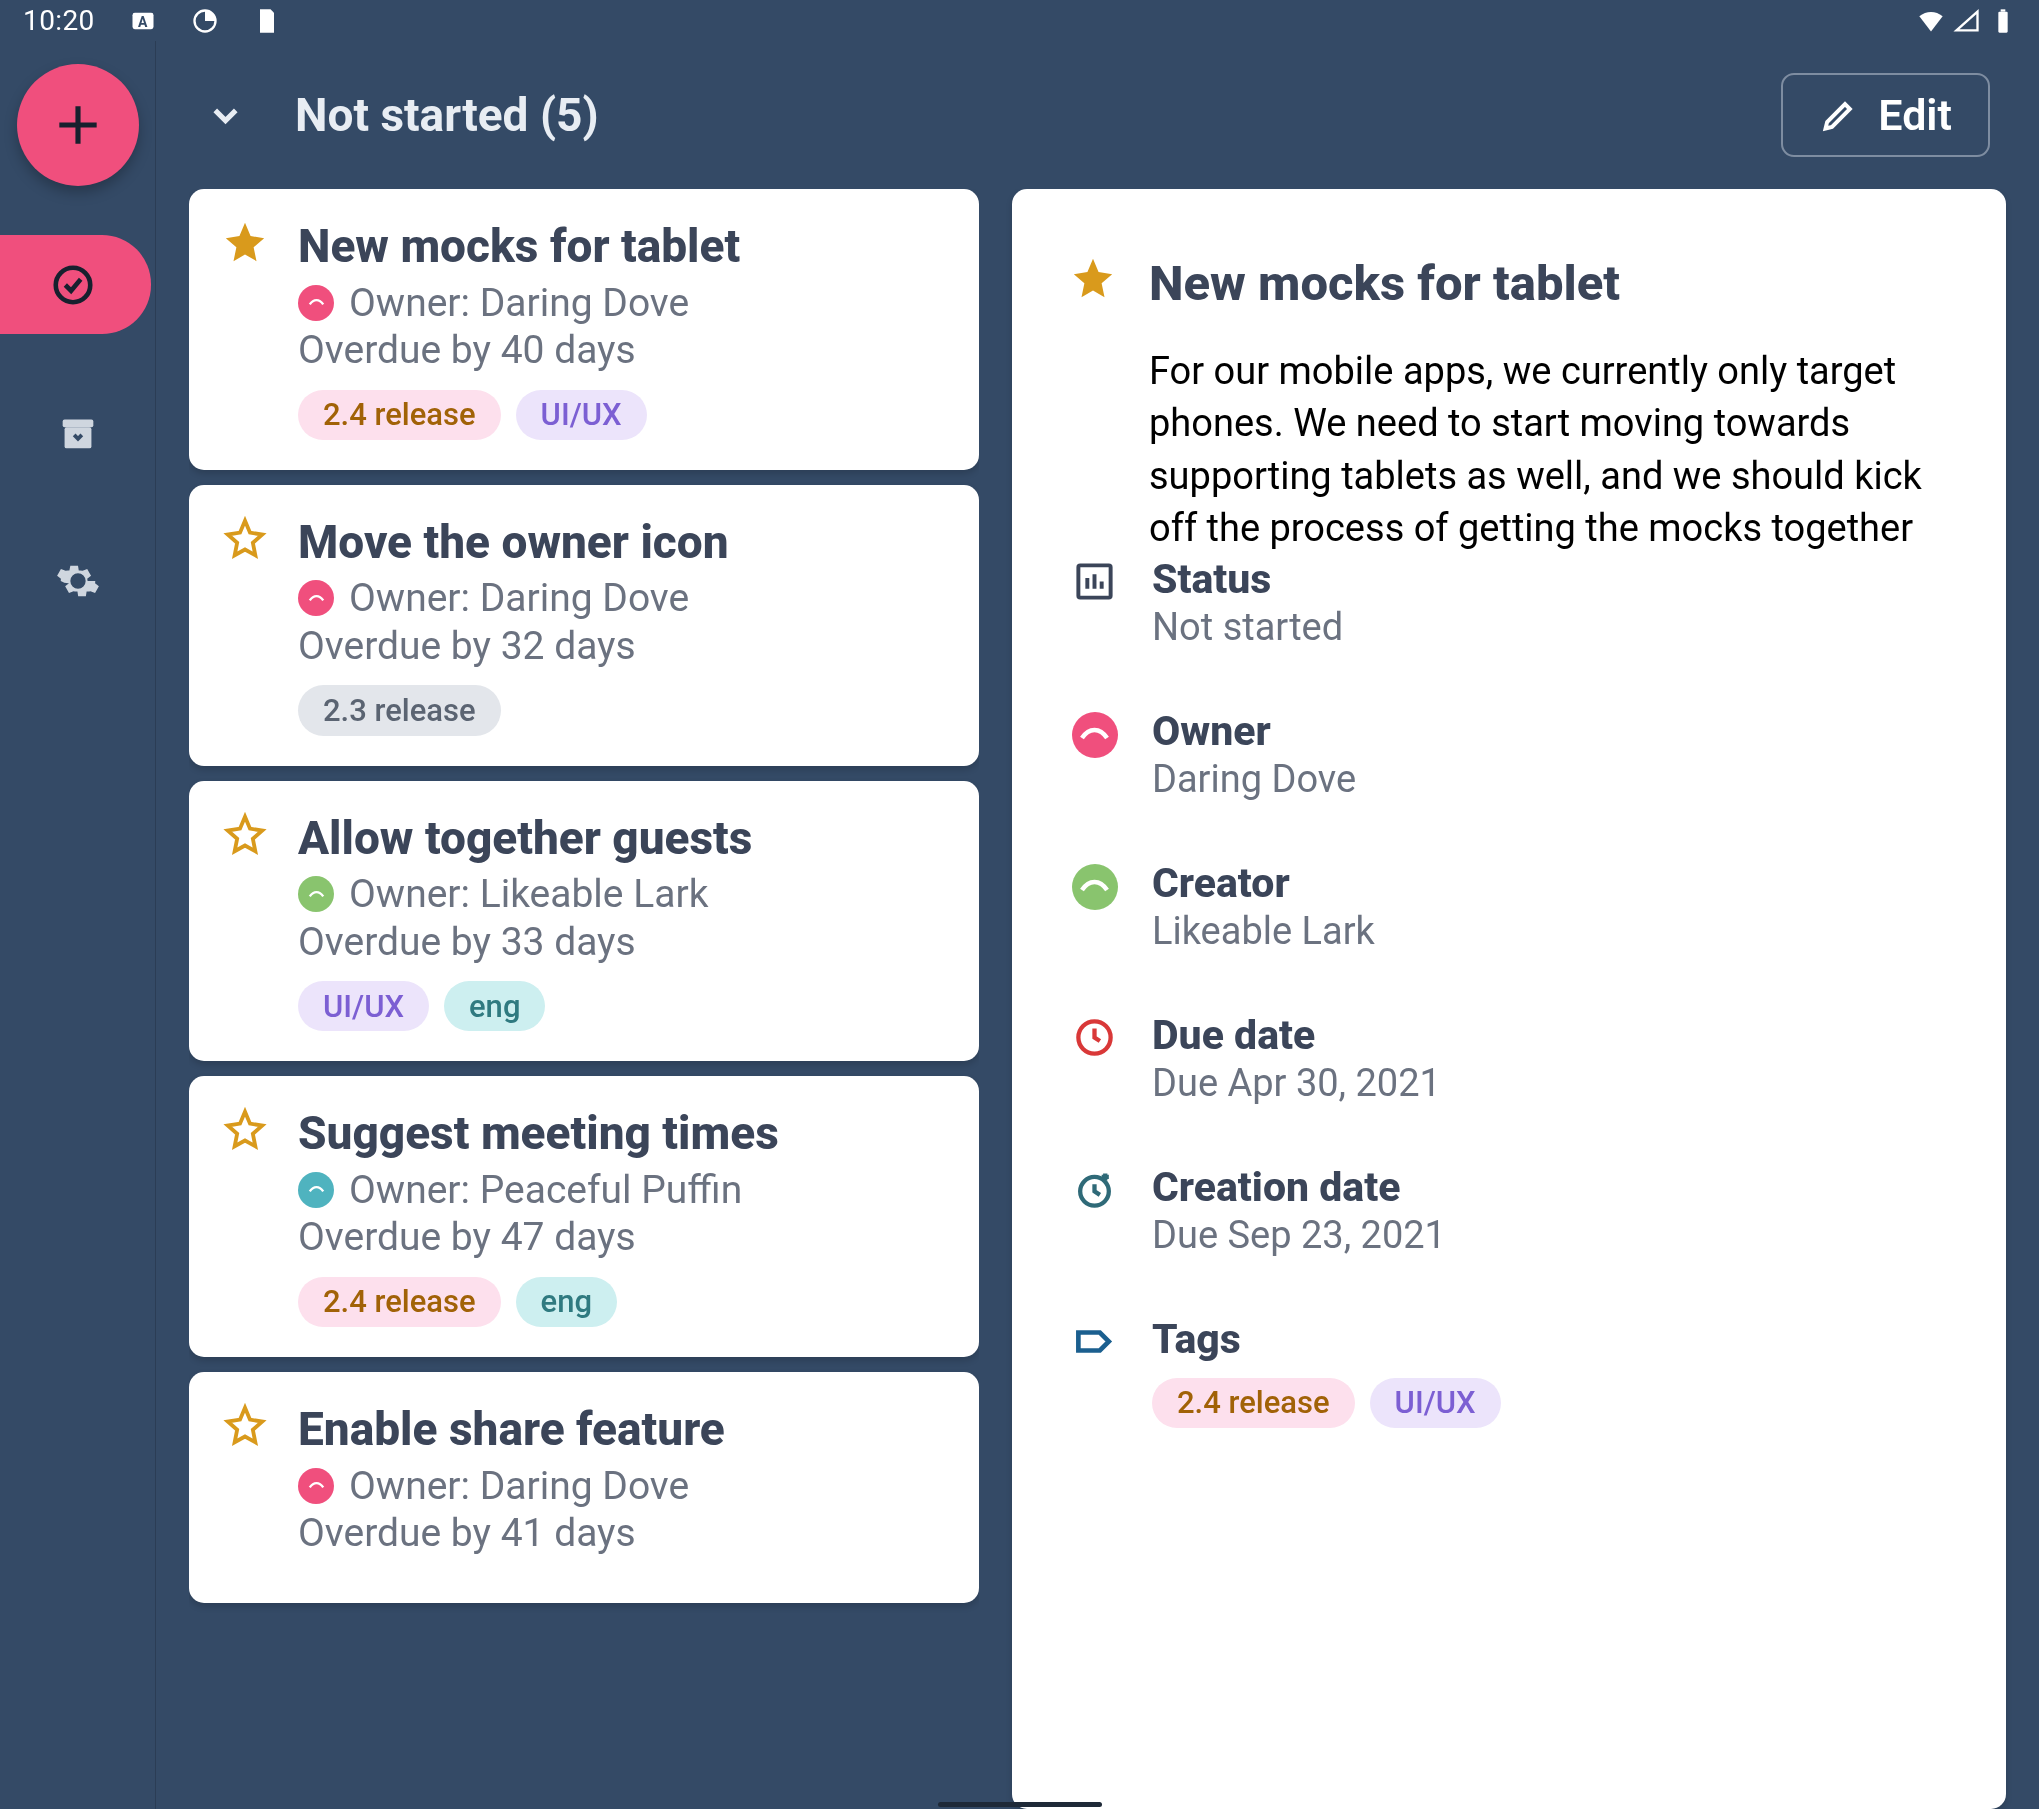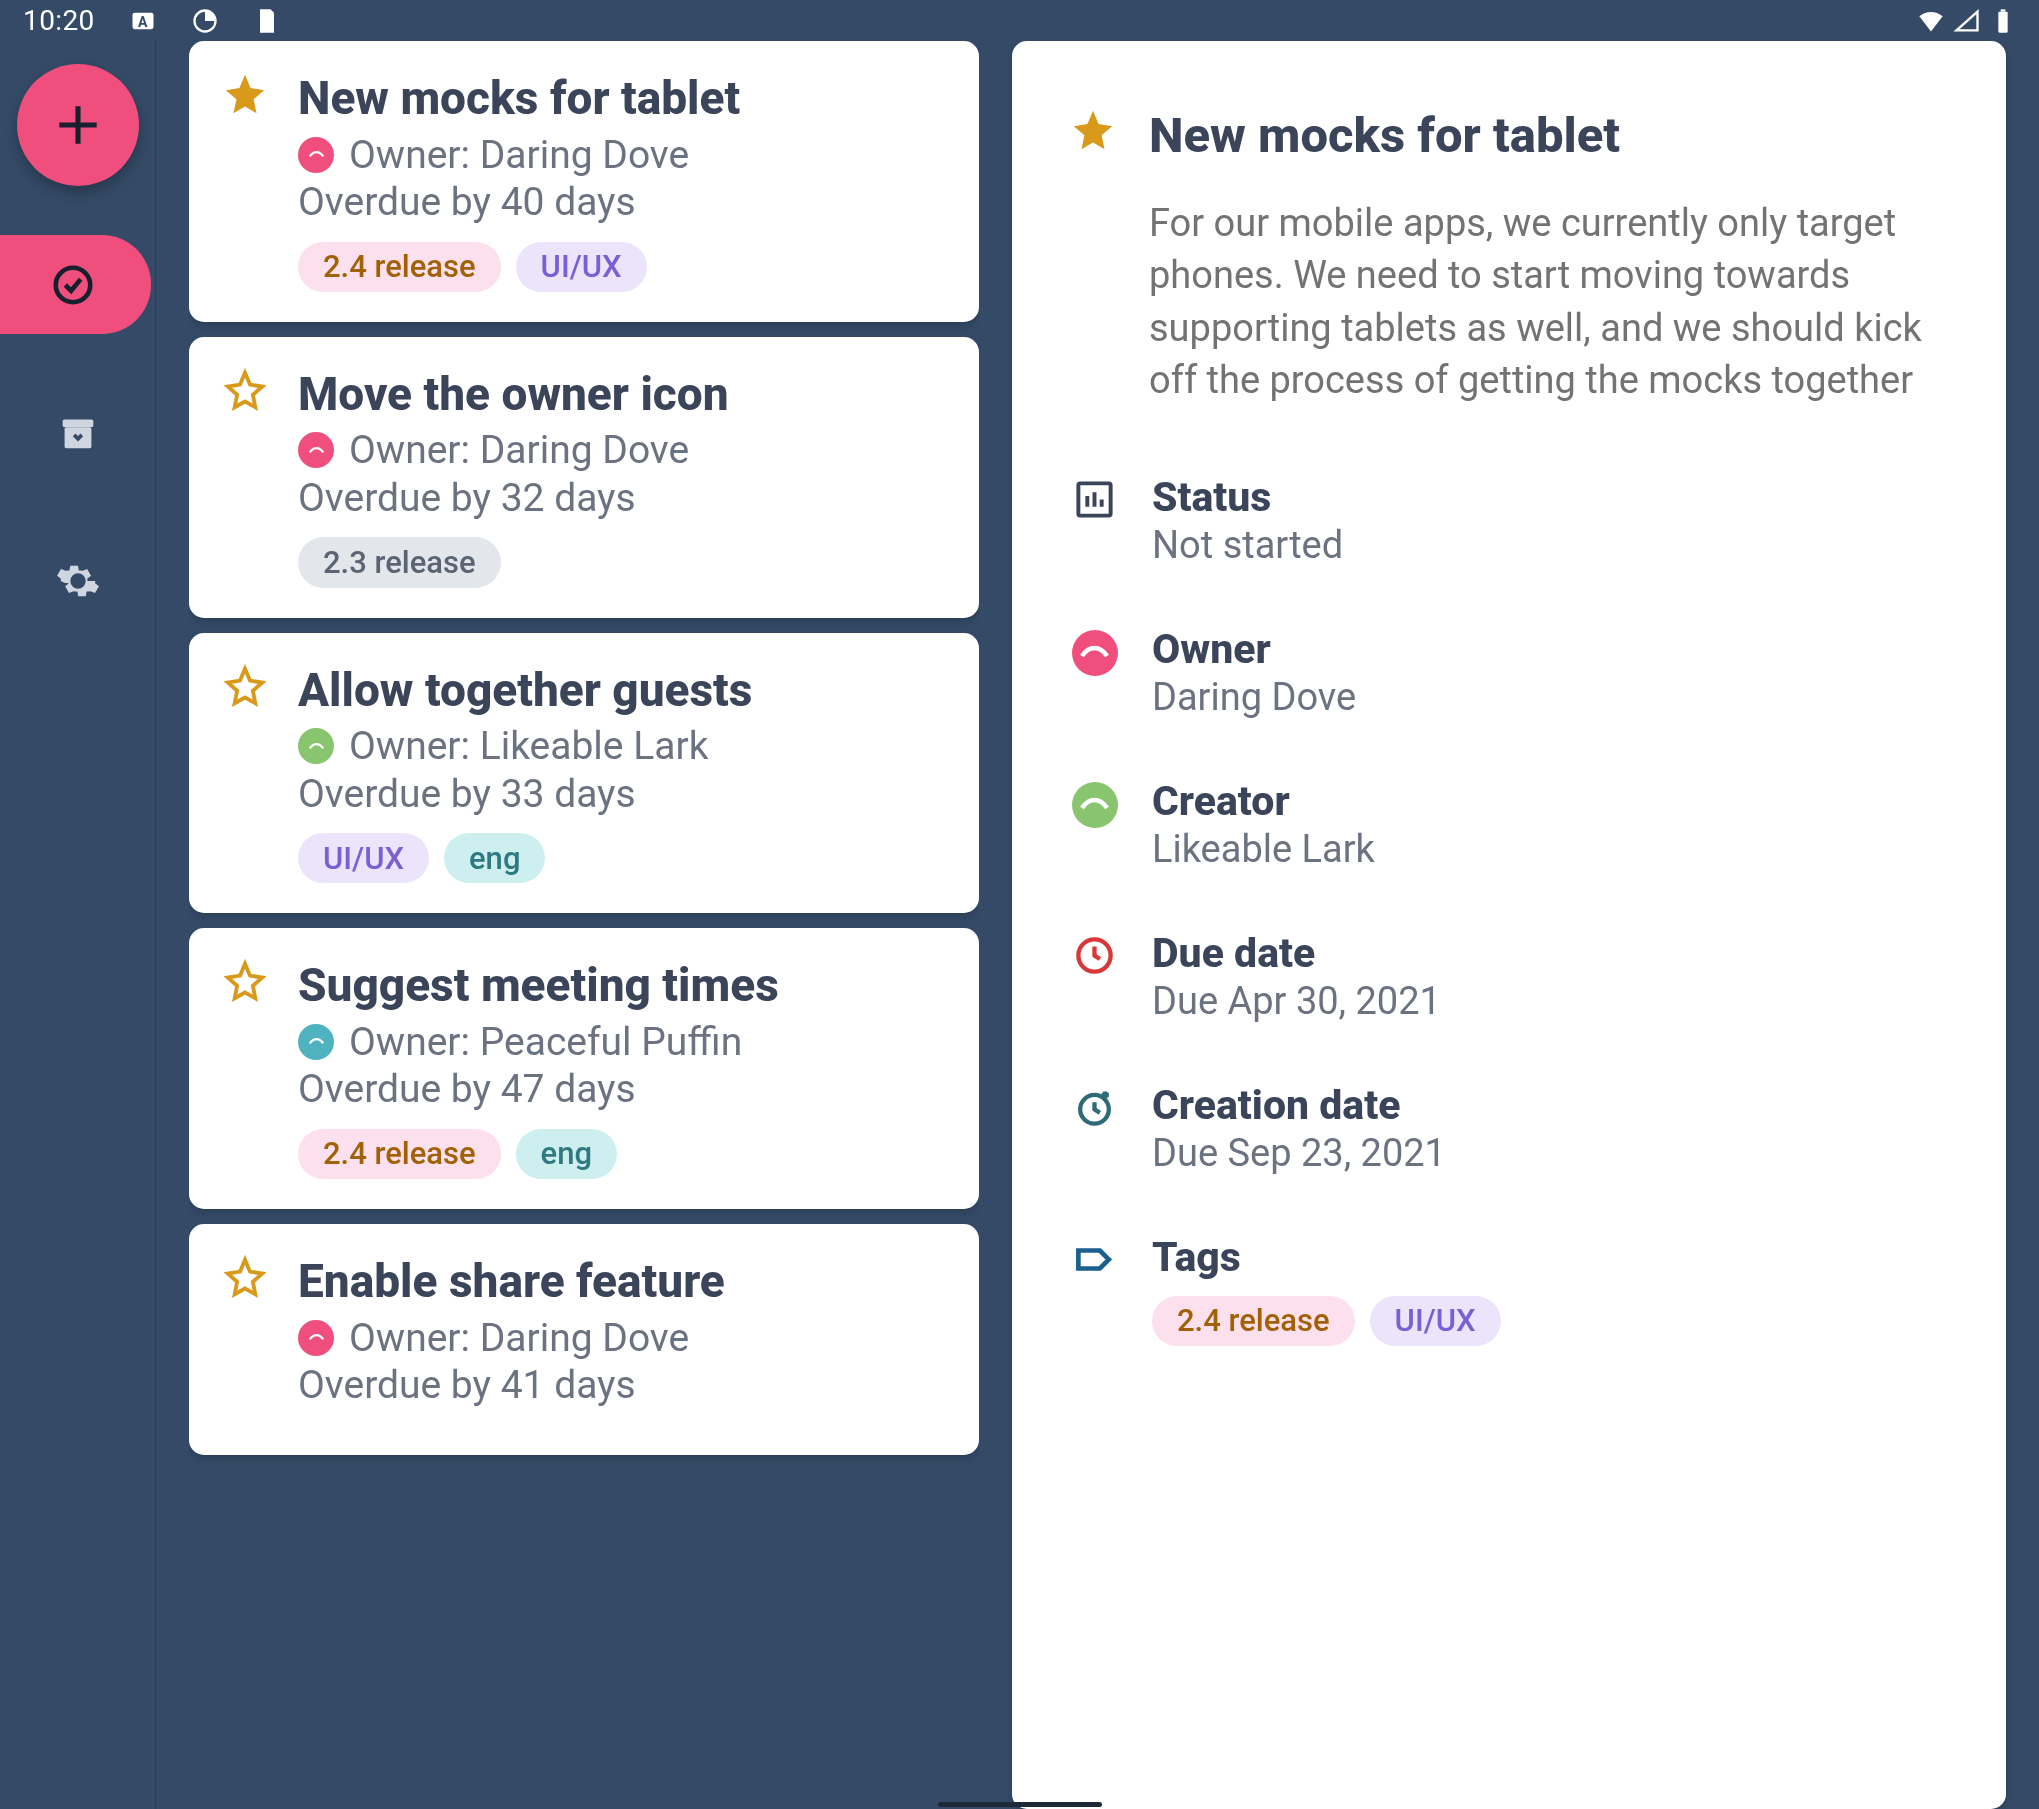--- a/index.html
+++ b/index.html
@@ -153,21 +153,21 @@
     flex: 1;
     background: #fff;
     border-radius: 15px;
     padding: 66px 58px 33px 58px;
     box-shadow: 0 3.3px 6.6px rgba(0,0,0,0.15);
     overflow: hidden;
   }
   .detail-header { display:flex; gap: 33px; margin-bottom: 33px; }
   .detail-header .star svg { width: 46px; height: 46px; }
   .detail-title { font-size: 49px; font-weight: 800; color: #3b4559; }
-  .detail-desc { font-size: 38px; color: #737373; line-height: 1.38; margin-left: 79px; margin-bottom: 66px; }
+  .detail-desc { font-size: 38px; color: #000000; line-height: 1.38; margin-left: 79px; }
 
   .field-row { display:flex; gap: 33px; margin-bottom: 58px; }
   .field-ico { width: 49px; display:flex; justify-content:center; padding-top: 5px; }
   .field-ico svg { width: 43px; height: 43px; }
   .field-body {}
   .field-label { font-size: 41px; font-weight: 800; color: #3b4559; }
   .field-value { font-size: 38px; color: #6b7280; margin-top: 2px; }
 
   
   .handle {
@@ -244,20 +244,34 @@
   </div>
   <div class="rail-item">
     <svg viewBox="0 0 24 24" fill="#cfd6df">
         <path d="M12 8a4 4 0 100 8 4 4 0 000-8zm9 4a7 7 0 01-.1 1.2l2 1.6-2 3.4-2.4-.8a7 7 0 01-2 .1l-.4 2.5h-4l-.4-2.5a7 7 0 01-2-.1l-2.4.8-2-3.4 2-1.6A7 7 0 013 12a7 7 0 01.1-1.2l-2-1.6 2-3.4 2.4.8a7 7 0 012-.1L8 4h4l.4 2.5a7 7 0 012 .1l2.4-.8 2 3.4-2 1.6c.1.4.2.8.2 1.2z"></path>
       </svg>
   </div>
 </div>
 
 <div class="main">
 
+  <div class="section-header">
+    <span class="chev">
+      <svg viewBox="0 0 24 24" fill="none" stroke="#e8edf3" stroke-width="3">
+          <path d="M6 9l6 6 6-6"></path>
+        </svg>
+    </span>
+    <span class="section-title">Not started (5)</span>
+    <div class="edit-btn">
+      <svg viewBox="0 0 24 24" fill="none" stroke="#fff" stroke-width="2.4">
+          <path d="M4 20l4-1 11-11-3-3L5 16l-1 4z"></path>
+        </svg>
+      <span>Edit</span>
+    </div>
+  </div>
 
   <div class="content">
 
     <div class="list-col" id="task-list">
         <div class="card">
           <div class="star"><svg viewBox="0 0 24 24" fill="#d99a1c">
               <path d="M12 2l2.9 6.9L22 10l-5.5 4.8L18 22l-6-3.5L6 22l1.5-7.2L2 10l7.1-1.1z"></path>
             </svg></div>
           <div class="card-body">
             <div class="card-title">New mocks for tablet</div>

